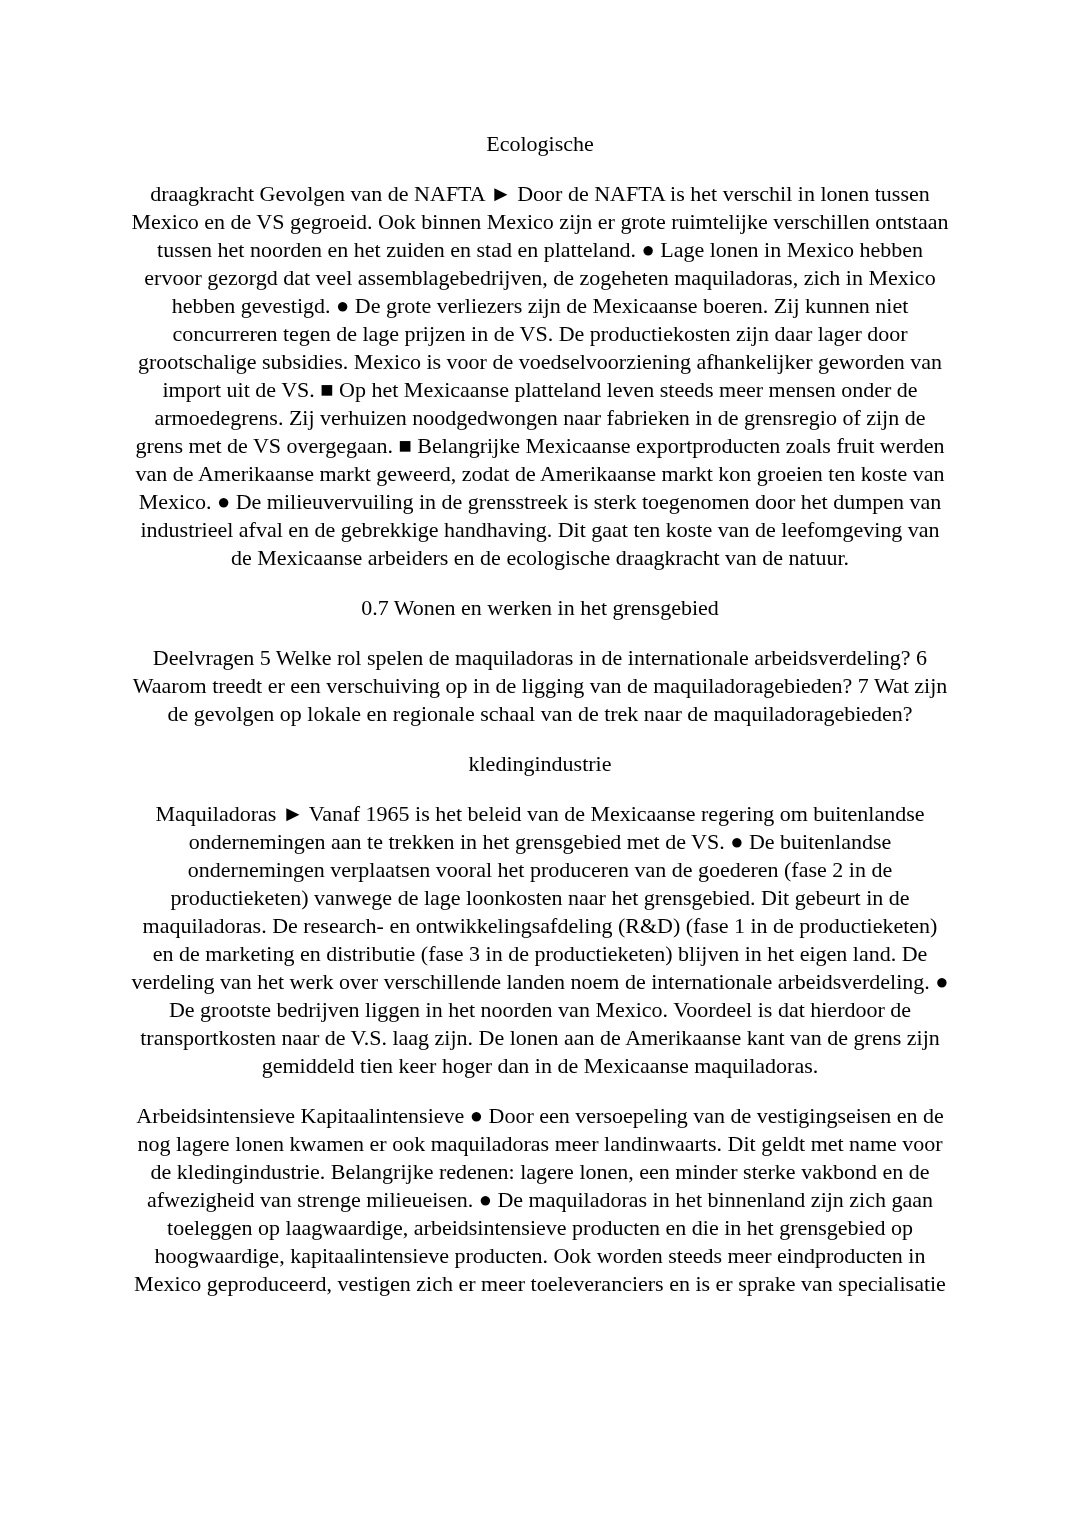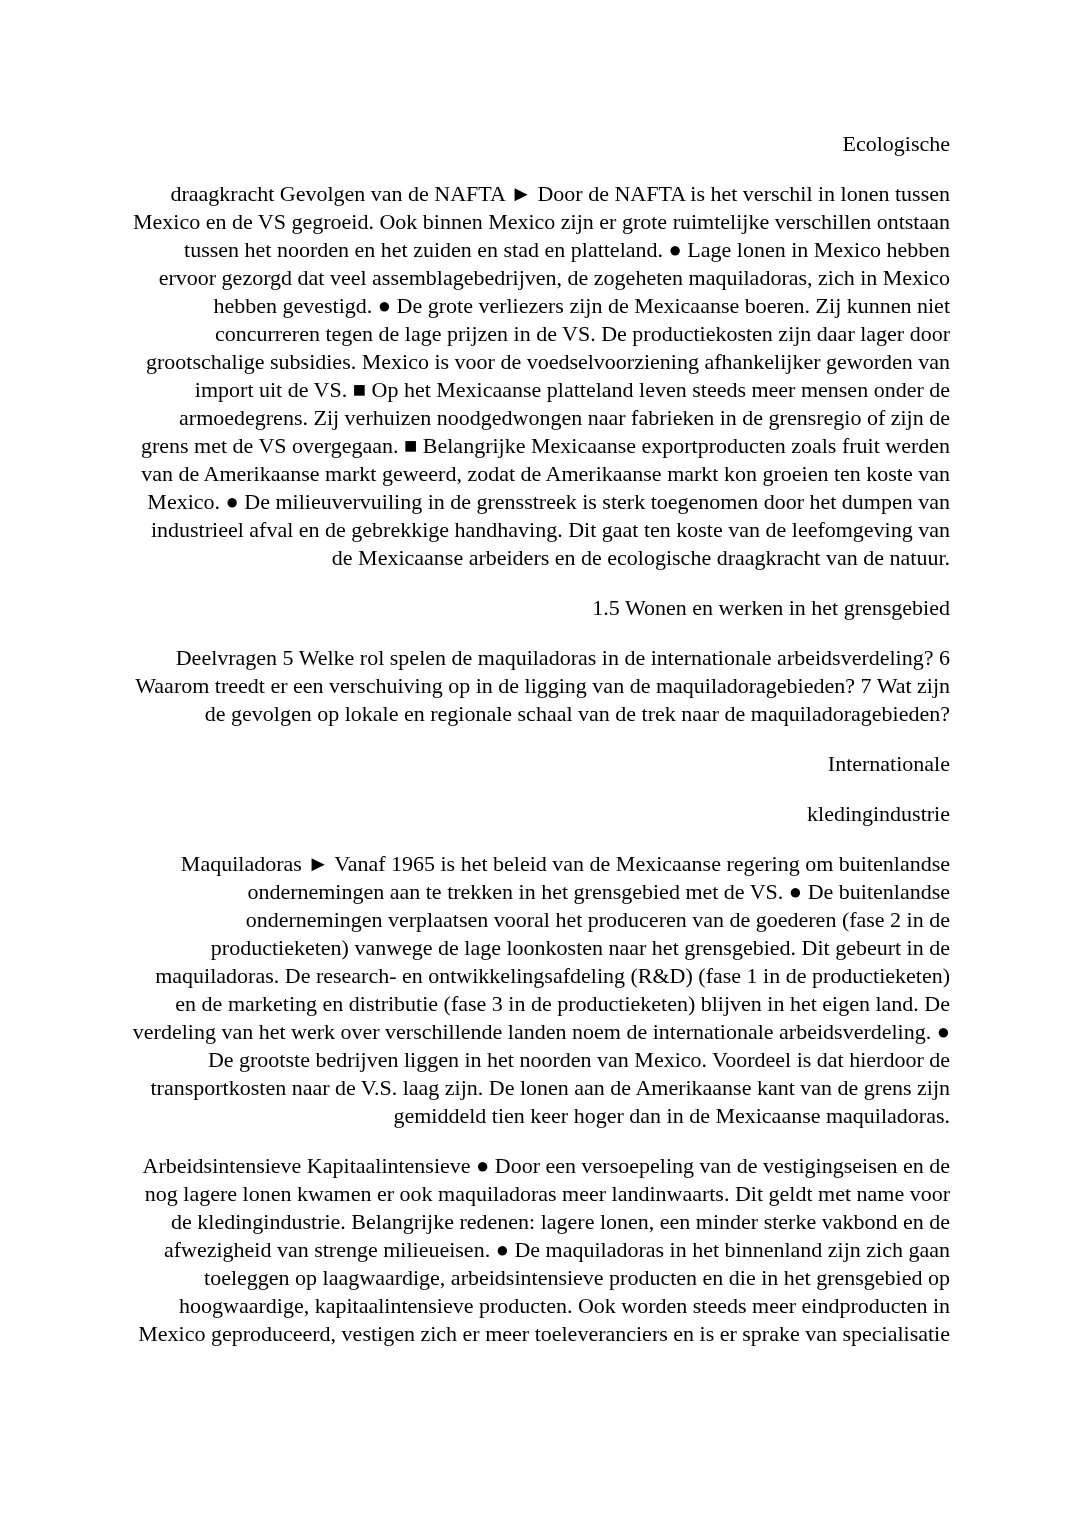--- a/index.html
+++ b/index.html
@@ -15,40 +15,39 @@
   .page {
     box-sizing: border-box;
     width: 1080px;
     height: 1527px;
     padding: 130px 130px 0 130px;
     background: #ffffff;
     color: #000000;
     font-family: "Liberation Serif", "DejaVu Serif", serif;
     font-size: 22px;
     line-height: 28px;
-    text-align: right;
+    text-align: center;
   }
   .page p {
     margin: 0 0 22px 0;
     padding: 0;
     word-spacing: normal;
   }
 </style>
 </head>
 <body>
 
 <div class="page">
   <p>Ecologische</p>
 
   <p>draagkracht Gevolgen van de NAFTA ► Door de NAFTA is het verschil in lonen tussen Mexico en de VS gegroeid. Ook binnen Mexico zijn er grote ruimtelijke verschillen ontstaan tussen het noorden en het zuiden en stad en platteland. ● Lage lonen in Mexico hebben ervoor gezorgd dat veel assemblagebedrijven, de zogeheten maquiladoras, zich in Mexico hebben gevestigd. ● De grote verliezers zijn de Mexicaanse boeren. Zij kunnen niet concurreren tegen de lage prijzen in de VS. De productiekosten zijn daar lager door grootschalige subsidies. Mexico is voor de voedselvoorziening afhankelijker geworden van import uit de VS. ■ Op het Mexicaanse platteland leven steeds meer mensen onder de armoedegrens. Zij verhuizen noodgedwongen naar fabrieken in de grensregio of zijn de grens met de VS overgegaan. ■ Belangrijke Mexicaanse exportproducten zoals fruit werden van de Amerikaanse markt geweerd, zodat de Amerikaanse markt kon groeien ten koste van Mexico. ● De milieuvervuiling in de grensstreek is sterk toegenomen door het dumpen van industrieel afval en de gebrekkige handhaving. Dit gaat ten koste van de leefomgeving van de Mexicaanse arbeiders en de ecologische draagkracht van de natuur.</p>
 
-  <p>1.5 Wonen en werken in het grensgebied</p>
+  <p>0.7 Wonen en werken in het grensgebied</p>
 
   <p>Deelvragen 5 Welke rol spelen de maquiladoras in de internationale arbeidsverdeling? 6 Waarom treedt er een verschuiving op in de ligging van de maquiladoragebieden? 7 Wat zijn de gevolgen op lokale en regionale schaal van de trek naar de maquiladoragebieden?</p>
 
-  <p>Internationale</p>
 
   <p>kledingindustrie</p>
 
   <p>Maquiladoras ► Vanaf 1965 is het beleid van de Mexicaanse regering om buitenlandse ondernemingen aan te trekken in het grensgebied met de VS. ● De buitenlandse ondernemingen verplaatsen vooral het produceren van de goederen (fase 2 in de productieketen) vanwege de lage loonkosten naar het grensgebied. Dit gebeurt in de maquiladoras. De research- en ontwikkelingsafdeling (R&amp;D) (fase 1 in de productieketen) en de marketing en distributie (fase 3 in de productieketen) blijven in het eigen land. De verdeling van het werk over verschillende landen noem de internationale arbeidsverdeling. ● De grootste bedrijven liggen in het noorden van Mexico. Voordeel is dat hierdoor de transportkosten naar de V.S. laag zijn. De lonen aan de Amerikaanse kant van de grens zijn gemiddeld tien keer hoger dan in de Mexicaanse maquiladoras.</p>
 
   <p>Arbeidsintensieve Kapitaalintensieve ● Door een versoepeling van de vestigingseisen en de nog lagere lonen kwamen er ook maquiladoras meer landinwaarts. Dit geldt met name voor de kledingindustrie. Belangrijke redenen: lagere lonen, een minder sterke vakbond en de afwezigheid van strenge milieueisen. ● De maquiladoras in het binnenland zijn zich gaan toeleggen op laagwaardige, arbeidsintensieve producten en die in het grensgebied op hoogwaardige, kapitaalintensieve producten. Ook worden steeds meer eindproducten in Mexico geproduceerd, vestigen zich er meer toeleveranciers en is er sprake van specialisatie</p>
 </div>
 
 </body></html>

